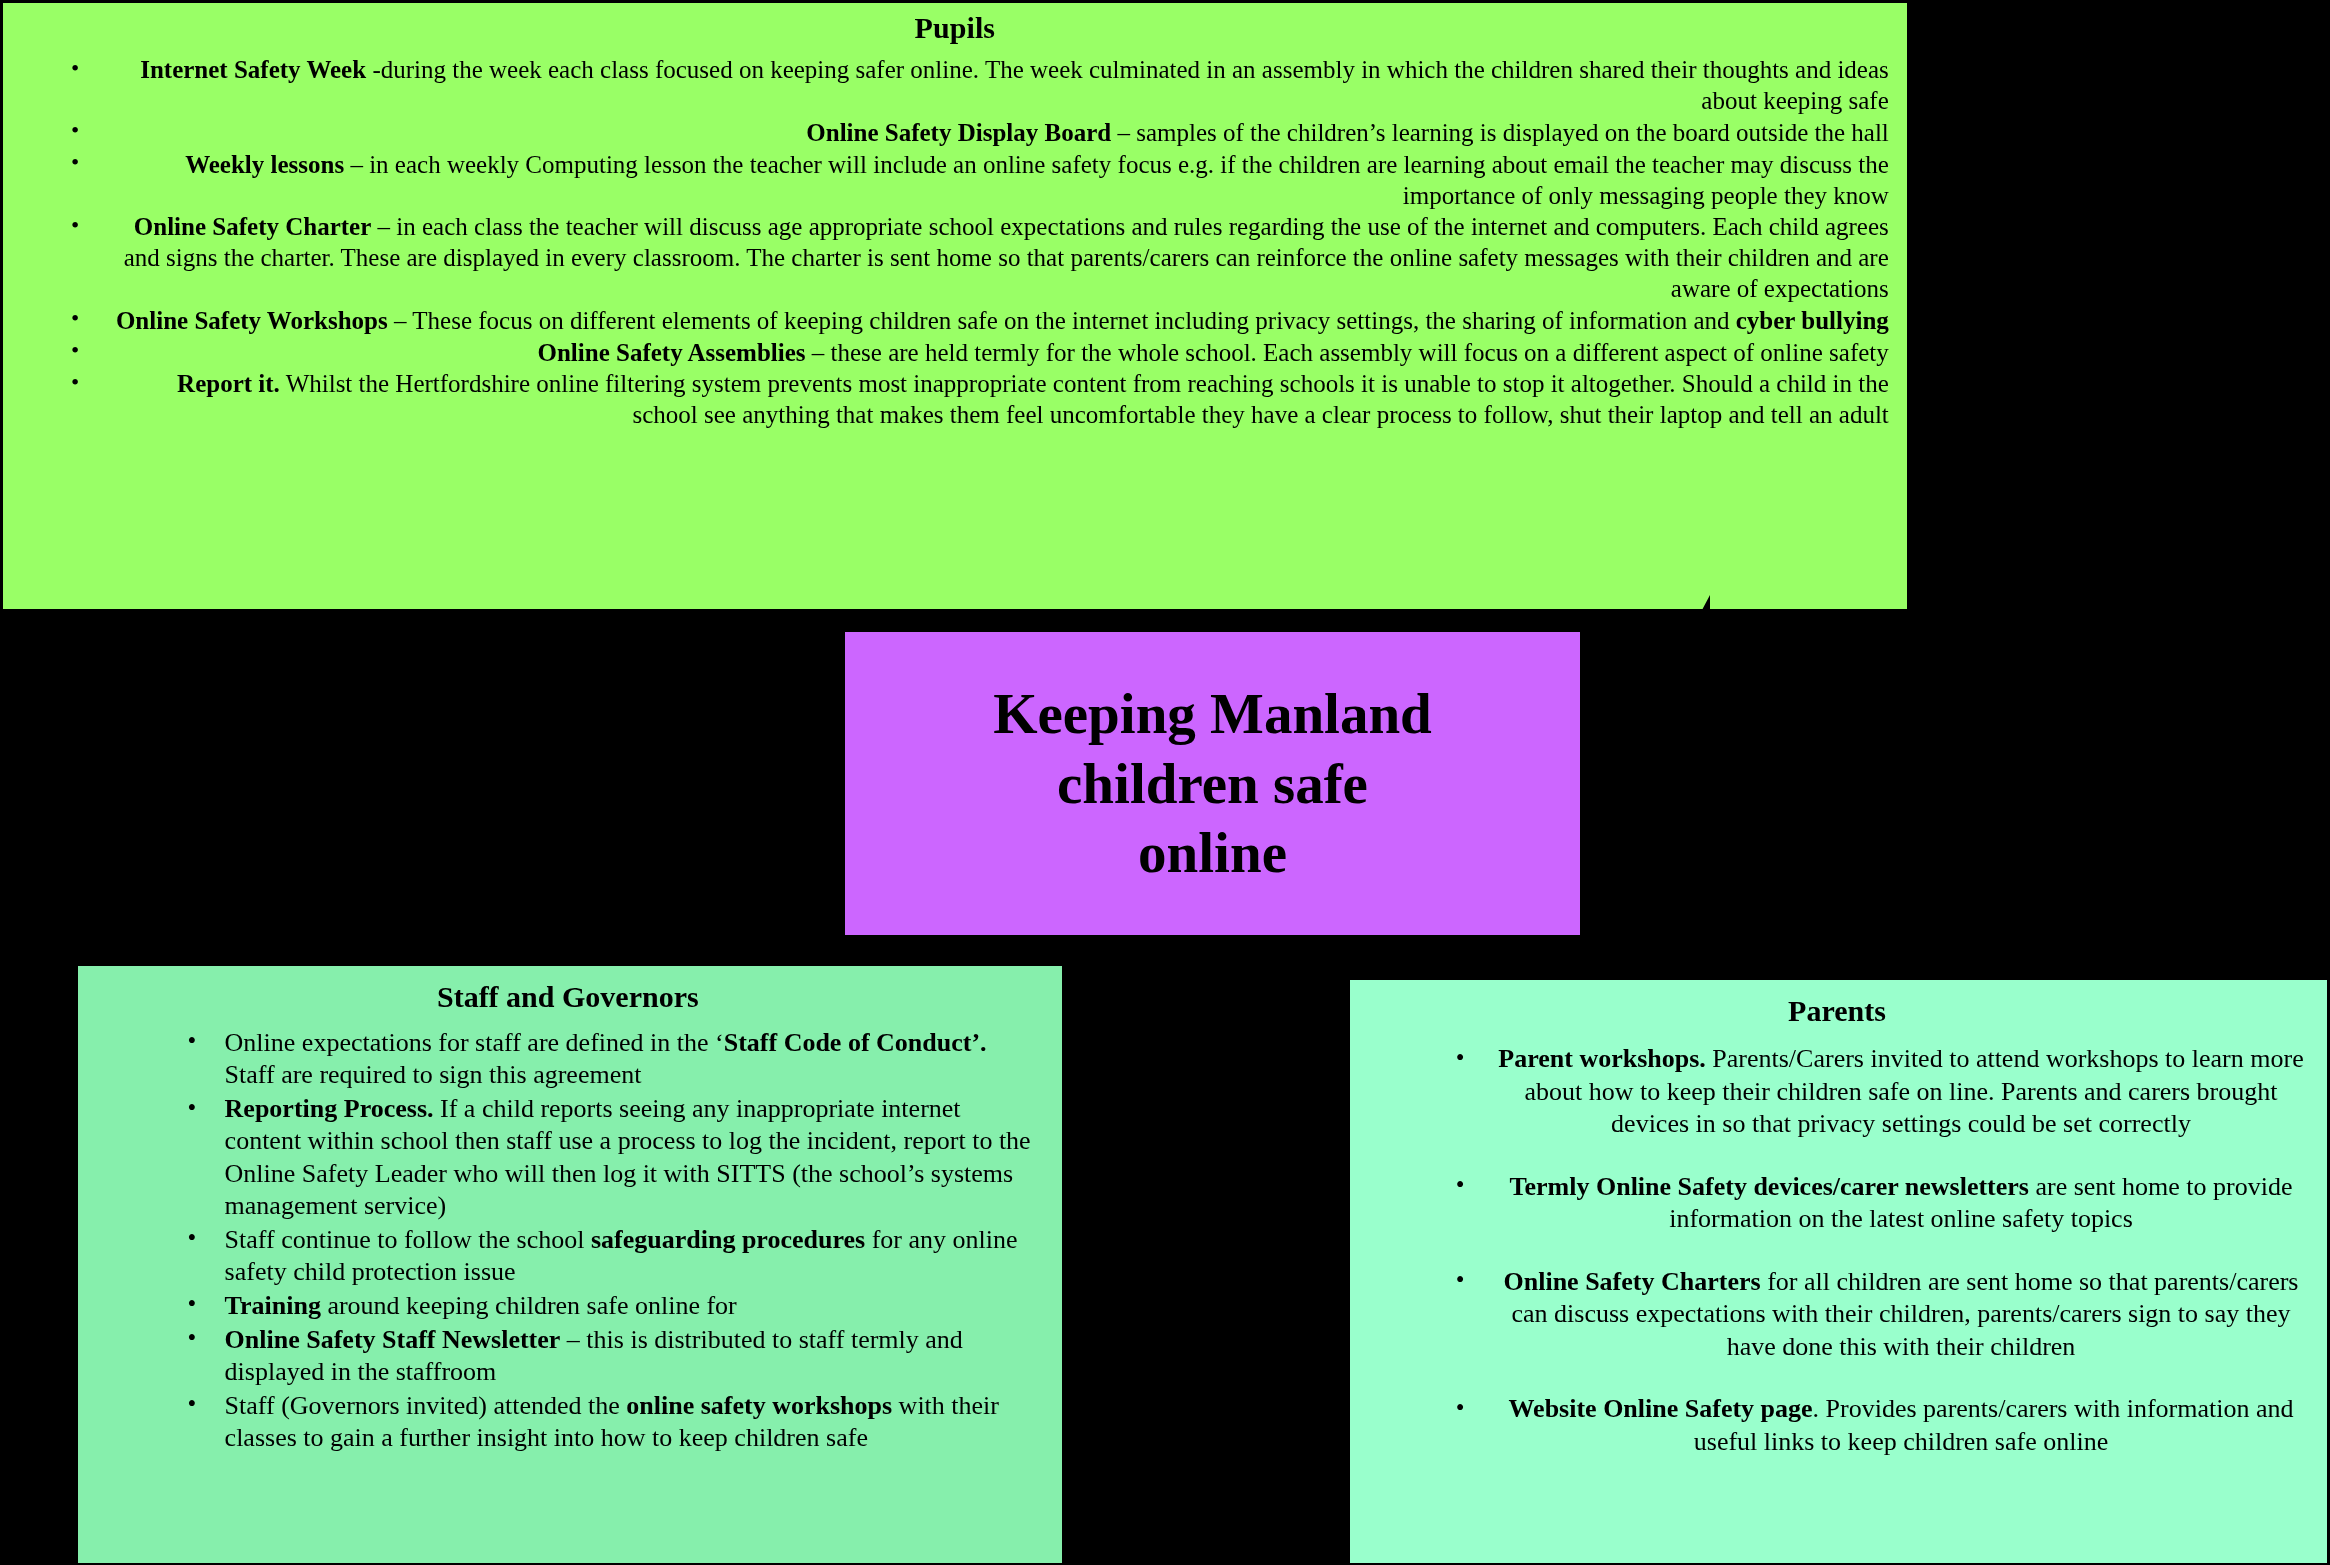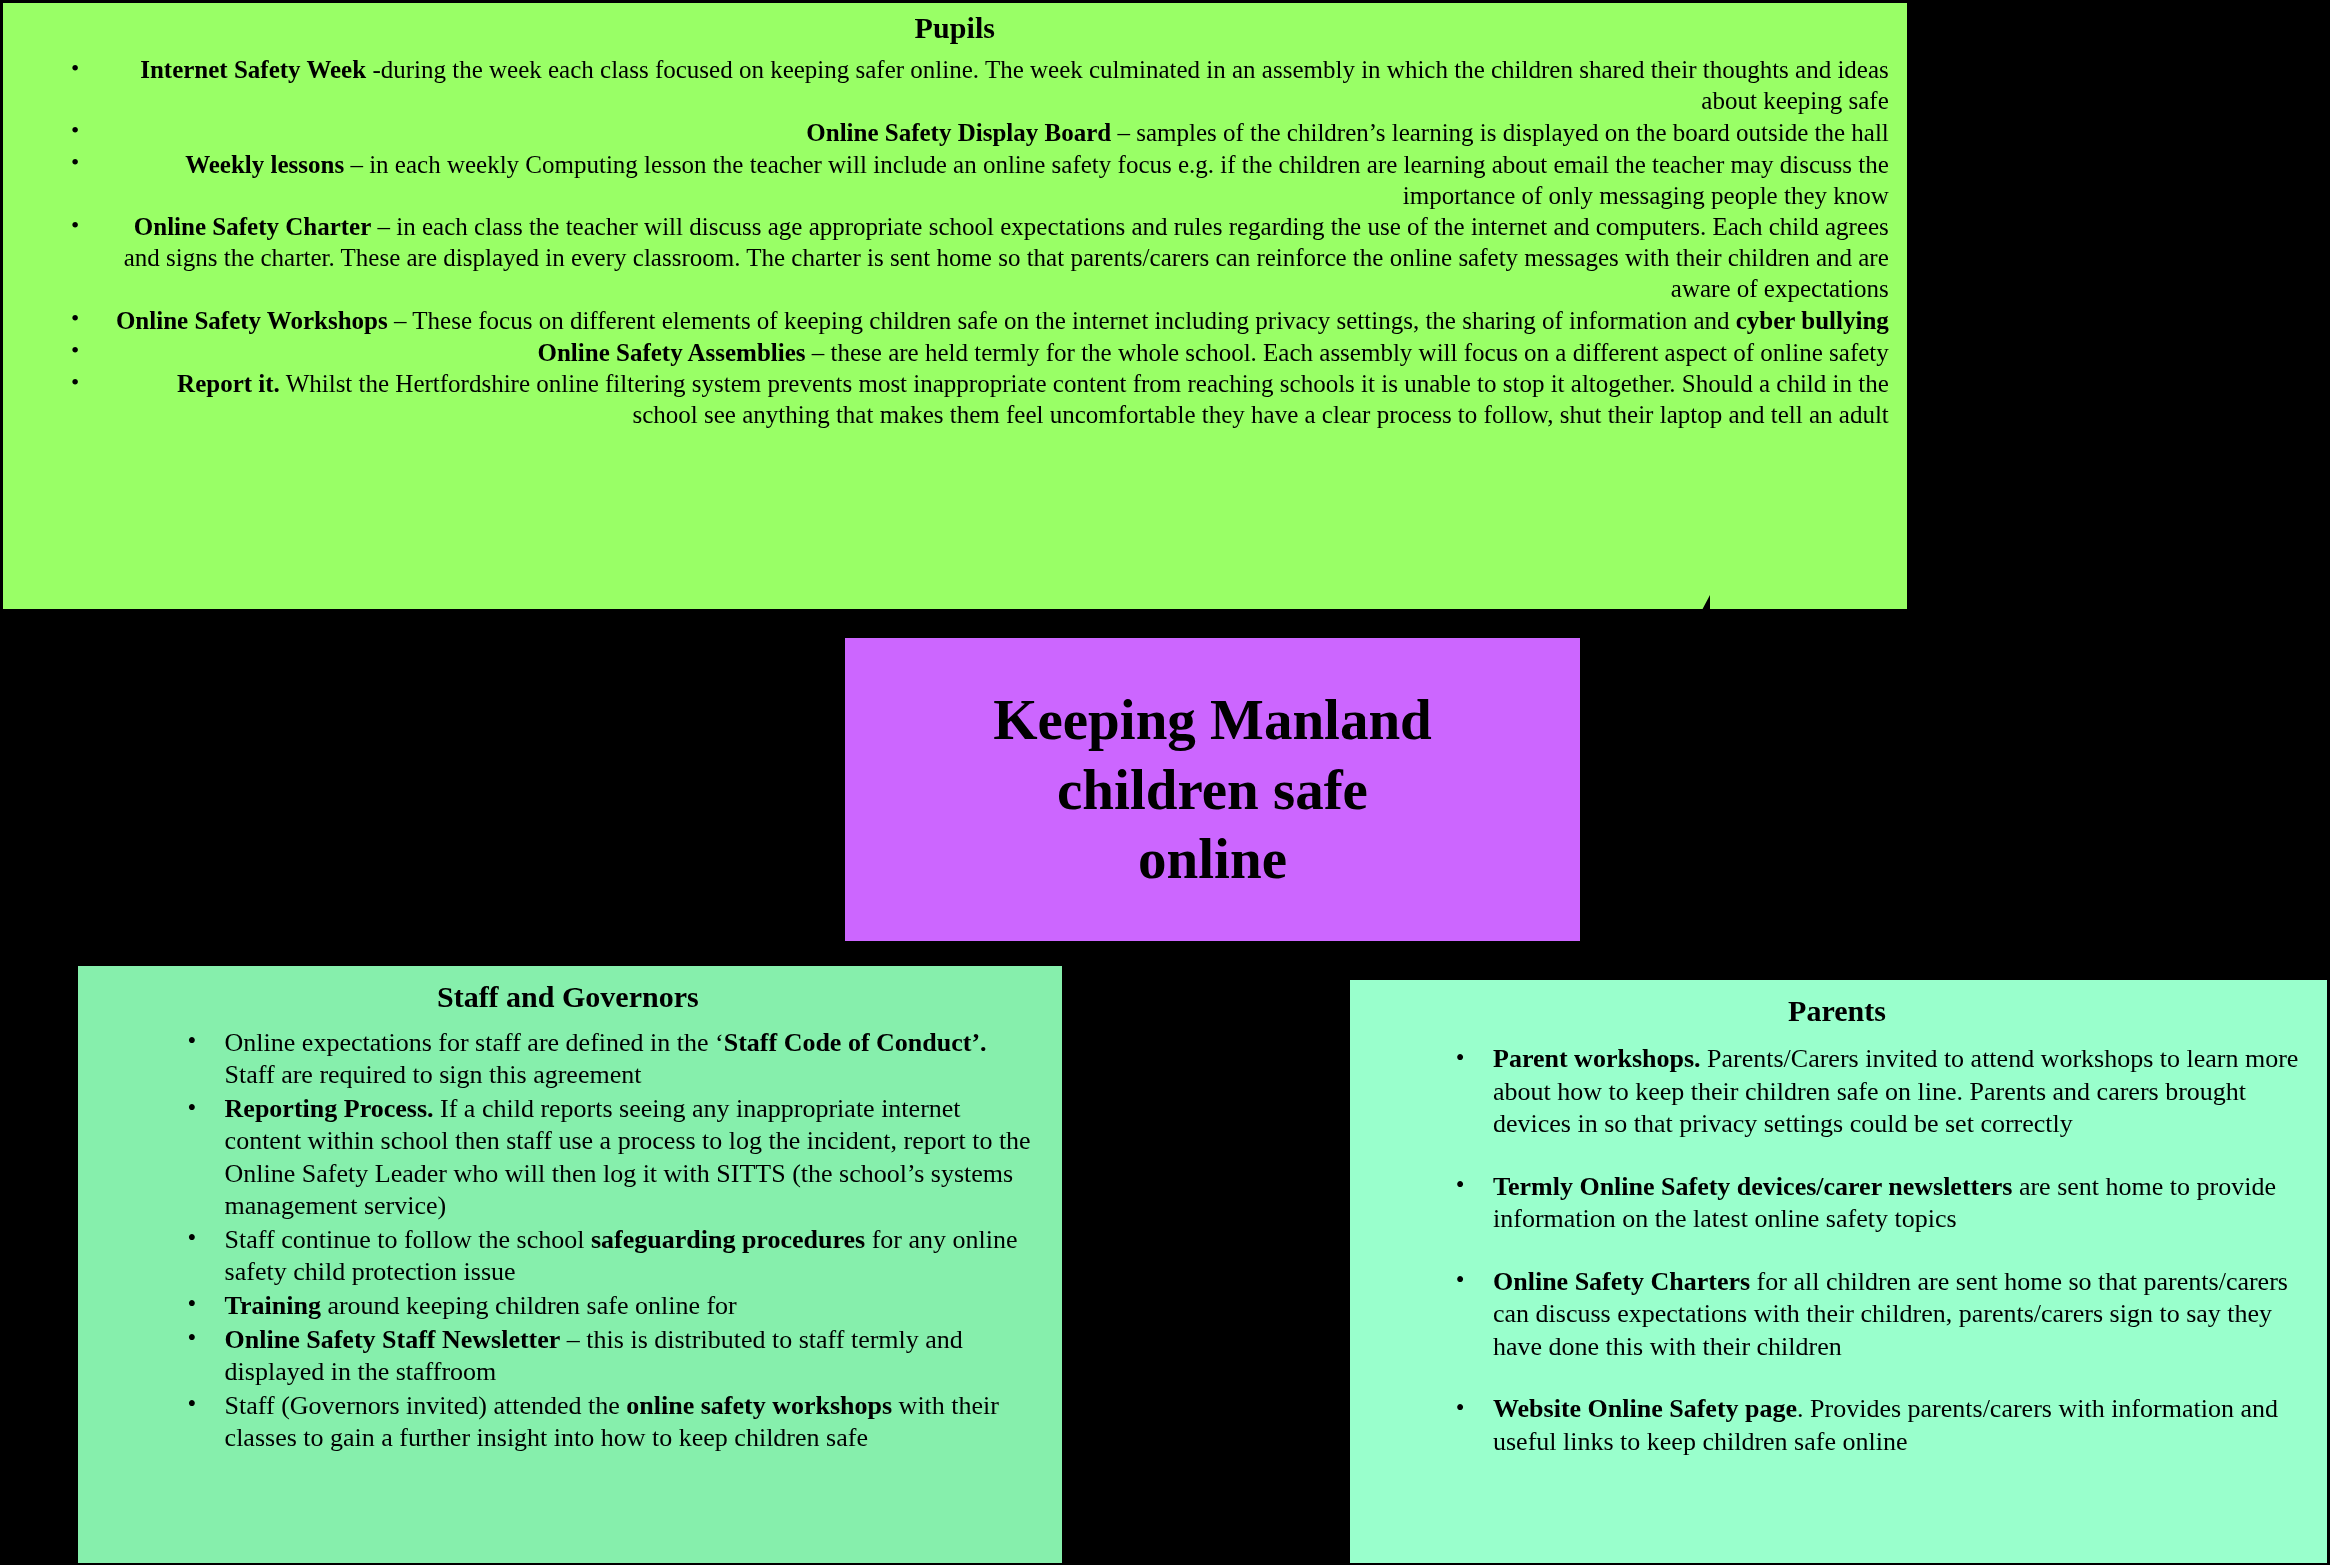--- a/index.html
+++ b/index.html
@@ -75,21 +75,20 @@
   #center-panel {
     left: 845px;
     top: 632px;
     width: 735px;
     height: 303px;
     background: #CC66FF;
     display: flex;
     align-items: center;
     justify-content: center;
     padding: 7px 23.5px;
-    margin-top: 6px;
   }
   #center-panel .center-title {
     font-size: 57px;
     font-weight: bold;
     line-height: 1.22;
     text-align: center;
     width: 100%;
   }
 
   
@@ -149,21 +148,21 @@
     margin: 0;
     padding: 0 0 0 88px;
     list-style: none;
   }
   #parents-panel li {
     position: relative;
     font-size: 26px;
     line-height: 1.25;
     margin: 16px 0 30px 0;
     padding-left: 40px;
-    text-align: left;
+    text-align: center;
   }
   #parents-panel li:last-child { margin-bottom: 0; }
   #parents-panel li::before {
     content: "\2022";
     position: absolute;
     left: 2.8px;
     top: -1.4px;
     font-size: 25px;
   }
 

